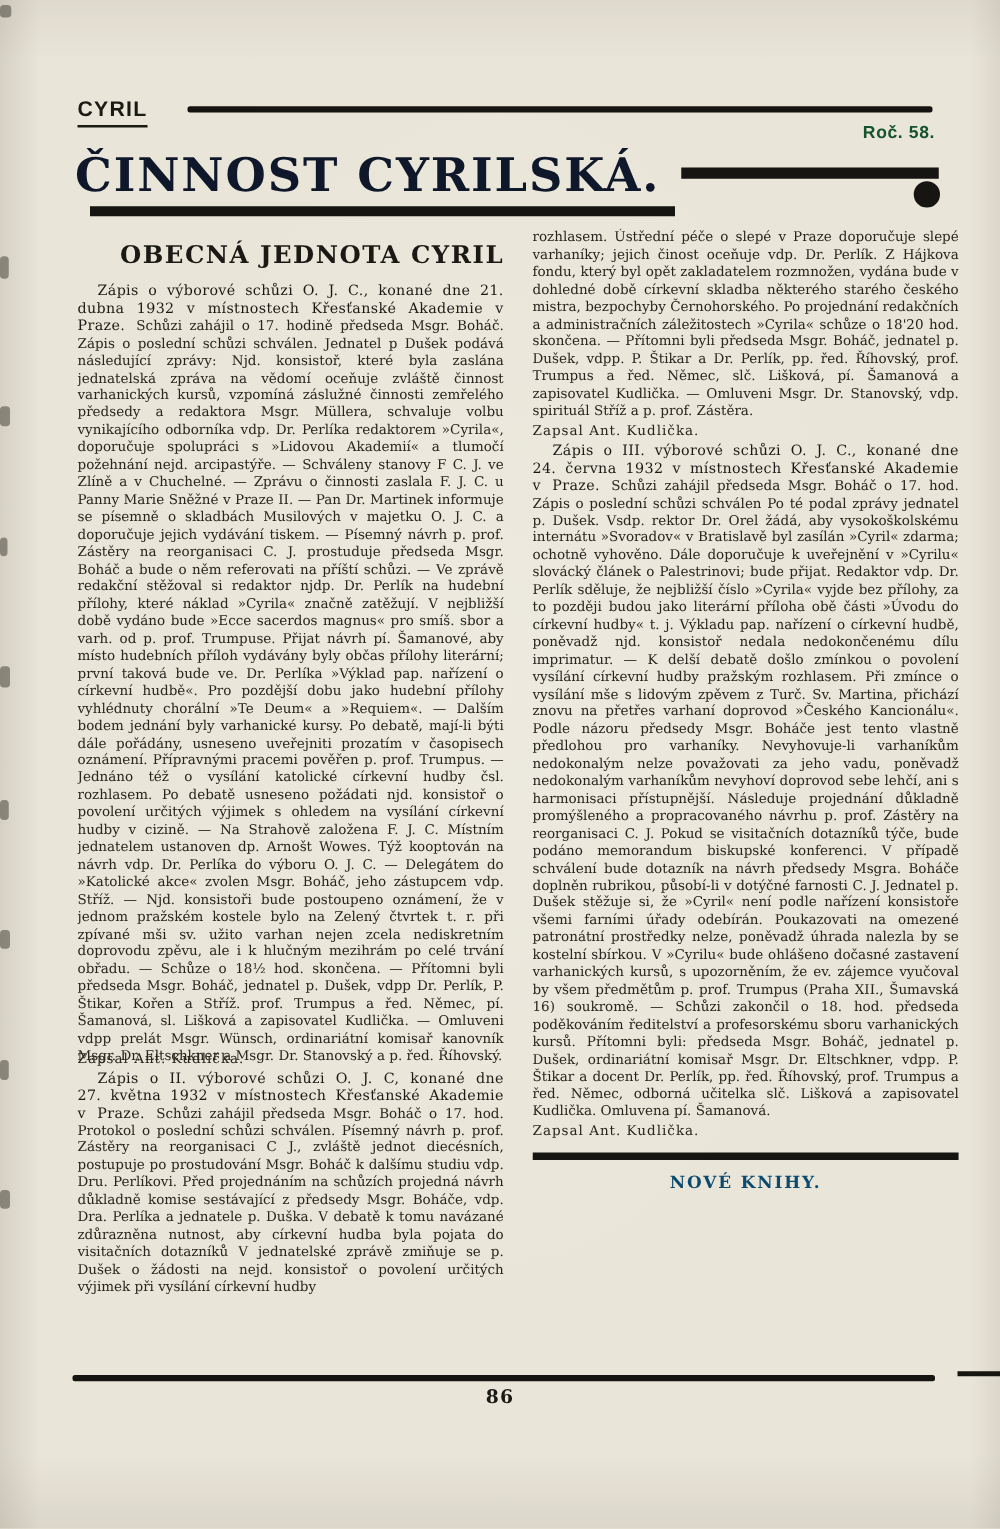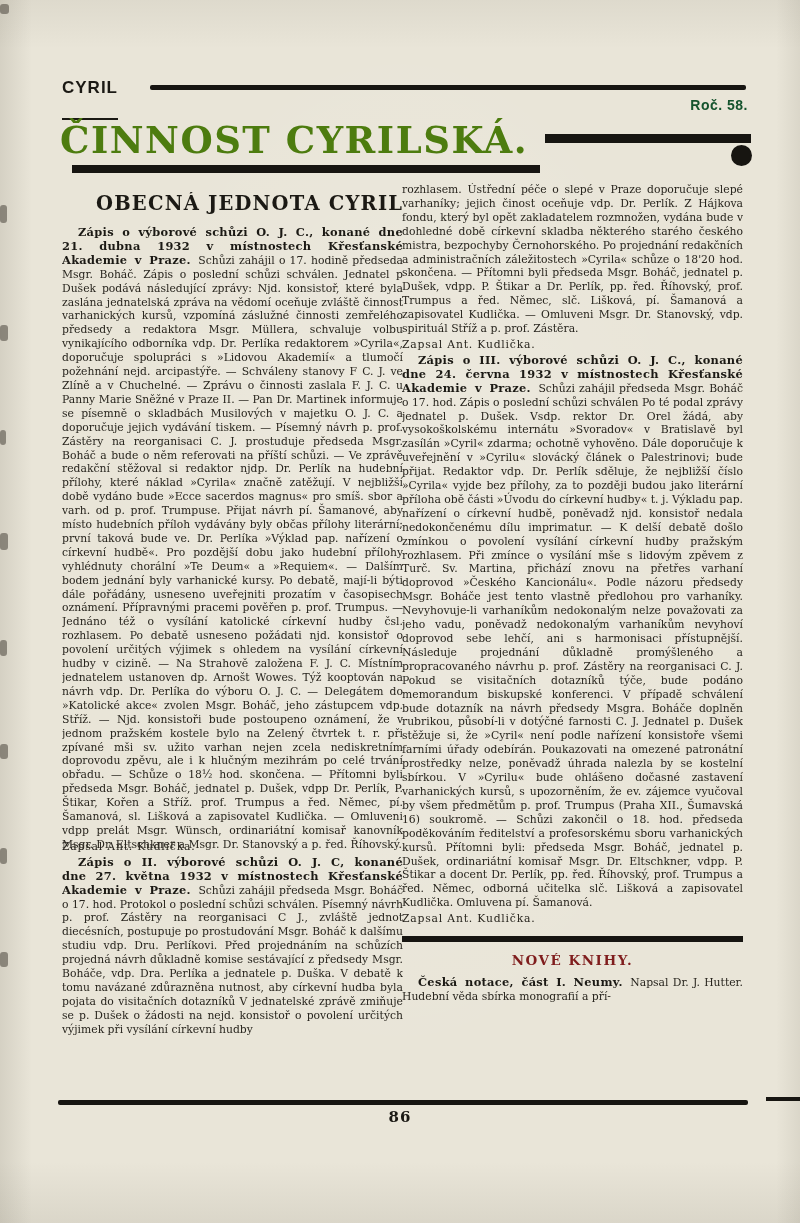--- a/index.html
+++ b/index.html
@@ -14,68 +14,68 @@
     background:
       radial-gradient(ellipse at 50% 45%, rgba(255,255,255,0.18) 0%, rgba(0,0,0,0) 55%),
       linear-gradient(90deg, rgba(90,85,70,0.14) 0%, rgba(0,0,0,0) 4%, rgba(0,0,0,0) 97%, rgba(90,85,70,0.10) 100%),
       linear-gradient(0deg, rgba(90,85,70,0.10) 0%, rgba(0,0,0,0) 5%, rgba(0,0,0,0) 96%, rgba(90,85,70,0.08) 100%);
   }
   
   .journal-name{
     position:absolute;left:62px;top:78px;
     font-family:"Liberation Sans","DejaVu Sans",sans-serif;
     font-weight:bold;font-size:17px;letter-spacing:1px;color:#1b1914;
-    border-bottom:2.5px solid #1b1914;padding-bottom:20px;
+    border-bottom:2.5px solid #1b1914;padding-bottom:2px;
   }
   .masthead-rule{position:absolute;left:150px;top:85px;width:596px;height:5px;background:#171511;border-radius:2px;}
   .volume{
     position:absolute;right:52px;top:97px;
     font-family:"Liberation Sans","DejaVu Sans",sans-serif;
     font-weight:bold;font-size:14px;color:#14532d;letter-spacing:.5px;
   }
   
   .page-title{
     position:absolute;left:60px;top:118px;
-    font-size:37px;font-weight:bold;letter-spacing:1.5px;color:#4d7c0f;
+    font-size:37px;font-weight:bold;letter-spacing:1.5px;color:#0f172a;
     white-space:nowrap;
     text-align:center;
   }
   .title-bar-right{position:absolute;left:545px;top:134px;width:206px;height:9px;background:#171511;}
   .title-bar-bottom{position:absolute;left:72px;top:165px;width:468px;height:8px;background:#171511;}
   .title-end-dot{position:absolute;left:731px;top:145px;width:21px;height:21px;border-radius:50%;background:#171511;}
   
   .column{
     position:absolute;width:341px;overflow:hidden;
     font-size:10.8px;line-height:13.9px;text-align:justify;
     color:#28251e;
   }
   #col-left{left:62px;top:192px;height:903px;}
-  #col-right{left:402px;top:183px;height:912px;}
+  #col-right{left:426px;top:183px;height:912px;}
   .section-heading{
     font-size:19.5px;font-weight:bold;letter-spacing:1.2px;color:#1b1914;
     white-space:nowrap;text-align:center;padding-left:34px;
     margin:0 0 10px 0;line-height:24px;
   }
   .minutes{margin:0 0 2px 0;text-indent:16px;}
   .p-lead{
-    font-weight:bold;font-size:11.4px;letter-spacing:.3px;word-spacing:2.5px;color:#1b1914;
+    font-weight:normal;font-size:11.4px;letter-spacing:.3px;word-spacing:2.5px;color:#1b1914;
   }
   .p-lead::after{content:" ";}
   .signature{
     text-align:left;letter-spacing:.8px;margin:0 2px 2px 0;color:#28251e;
   }
   .signature.same-line{margin-top:-13.9px;}
   
   .lit-rule{width:100%;height:6px;background:#171511;margin:10px 0 12px 0;}
   .lit-heading{
     font-size:21px;font-weight:bold;letter-spacing:.42em;color:#1b1914;
     margin:0 0 10px 2px;white-space:nowrap;text-align:left;
   }
   .lit-subheading{
-    font-size:13.5px;font-weight:bold;letter-spacing:1.5px;color:#7f1d1d;
+    font-size:13.5px;font-weight:bold;letter-spacing:1.5px;color:#0c4a6e;
     margin:0 0 8px 0;text-align:center;
   }
   
   .footer-rule{position:absolute;left:58px;top:1100px;width:690px;height:4.5px;background:#171511;border-radius:2px;}
   .footer-rule-dash{position:absolute;left:766px;top:1097px;width:34px;height:4px;background:#171511;}
   .page-number{
     position:absolute;left:0;top:1108px;width:800px;text-align:center;
     font-weight:bold;font-size:15px;color:#1b1914;letter-spacing:1px;
   }
   
@@ -129,18 +129,17 @@
 
   <div class="signature">Zapsal Ant. Kudlička.</div>
 
   <p class="minutes"><span class="p-lead">Zápis o III. výborové schůzi O. J. C., konané dne 24. června 1932 v místnostech Křesťanské Akademie v Praze.</span><span>Schůzi zahájil předseda Msgr. Boháč o 17. hod. Zápis o poslední schůzi schválen Po té podal zprávy jednatel p. Dušek. Vsdp. rektor Dr. Orel žádá, aby vysokoškolskému internátu »Svoradov« v Bratislavě byl zasílán »Cyril« zdarma; ochotně vyhověno. Dále doporučuje k uveřejnění v »Cyrilu« slovácký článek o Palestrinovi; bude přijat. Redaktor vdp. Dr. Perlík sděluje, že nejbližší číslo »Cyrila« vyjde bez přílohy, za to později budou jako literární příloha obě části »Úvodu do církevní hudby« t. j. Výkladu pap. nařízení o církevní hudbě, poněvadž njd. konsistoř nedala nedokončenému dílu imprimatur. — K delší debatě došlo zmínkou o povolení vysílání církevní hudby pražským rozhlasem. Při zmínce o vysílání mše s lidovým zpěvem z Turč. Sv. Martina, přichází znovu na přetřes varhaní doprovod »Českého Kancionálu«. Podle názoru předsedy Msgr. Boháče jest tento vlastně předlohou pro varhaníky. Nevyhovuje-li varhaníkům nedokonalým nelze považovati za jeho vadu, poněvadž nedokonalým varhaníkům nevyhoví doprovod sebe lehčí, ani s harmonisaci přístupnější. Následuje projednání důkladně promýšleného a propracovaného návrhu p. prof. Zástěry na reorganisaci C. J. Pokud se visitačních dotazníků týče, bude podáno memorandum biskupské konferenci. V případě schválení bude dotazník na návrh předsedy Msgra. Boháče doplněn rubrikou, působí-li v dotýčné farnosti C. J. Jednatel p. Dušek stěžuje si, že »Cyril« není podle nařízení konsistoře všemi farními úřady odebírán. Poukazovati na omezené patronátní prostředky nelze, poněvadž úhrada nalezla by se kostelní sbírkou. V »Cyrilu« bude ohlášeno dočasné zastavení varhanických kursů, s upozorněním, že ev. zájemce vyučoval by všem předmětům p. prof. Trumpus (Praha XII., Šumavská 16) soukromě. — Schůzi zakončil o 18. hod. předseda poděkováním ředitelství a profesorskému sboru varhanických kursů. Přítomni byli: předseda Msgr. Boháč, jednatel p. Dušek, ordinariátní komisař Msgr. Dr. Eltschkner, vdpp. P. Štikar a docent Dr. Perlík, pp. řed. Říhovský, prof. Trumpus a řed. Němec, odborná učitelka slč. Lišková a zapisovatel Kudlička. Omluvena pí. Šamanová.</span></p>
 
   <div class="signature">Zapsal Ant. Kudlička.</div>
 
   <div class="lit-rule"></div>
   <h3 class="lit-subheading">NOVÉ KNIHY.</h3>
 
-  <p class="minutes"><span class="p-lead">Česká notace, část I. Neumy.</span><span>Napsal Dr. J. Hutter. Hudební věda sbírka monografií a pří-</span></p>
 </div>
 
 <div class="footer-rule"></div>
 <div class="footer-rule-dash"></div>
 <div class="page-number">86</div>
 
 </body></html>

